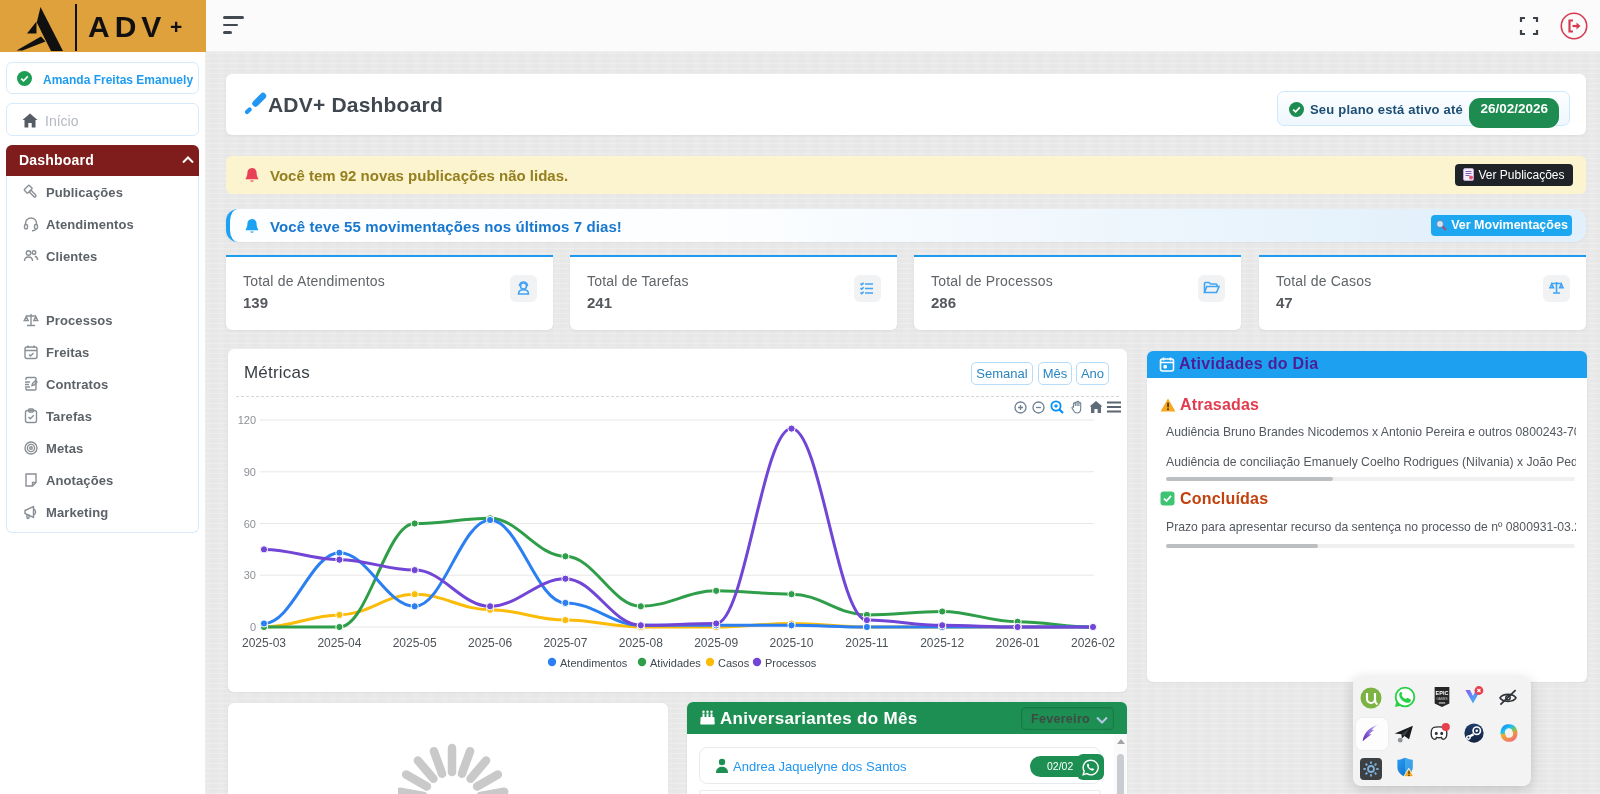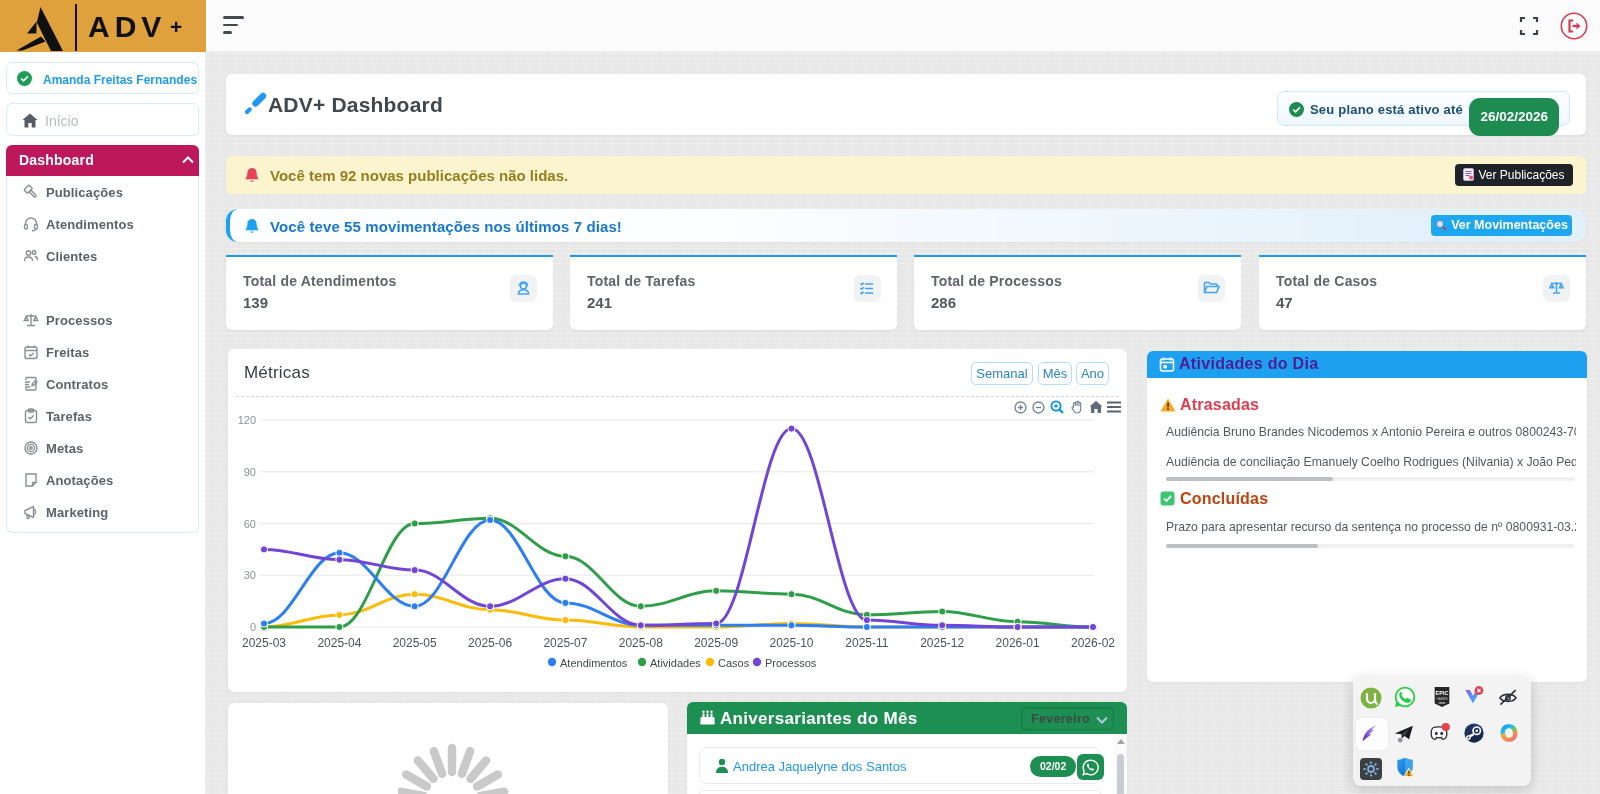--- a/index.html
+++ b/index.html
@@ -15,42 +15,42 @@
 .topbar{position:absolute;left:0;top:0;width:1600px;height:52px;background:#fbfbfc;border-bottom:1px solid #efefef;z-index:5}
 .logo{position:absolute;left:0;top:0;width:206px;height:52px;background:#dfa13c;z-index:7}
 .burger span{position:absolute;height:2.6px;border-radius:2px;background:#434a51;left:223px}
 
 .sidebar{position:absolute;left:0;top:52px;width:206px;height:742px;background:#fff;z-index:4;border-right:1px solid #ededed}
 .sbox{position:absolute;left:6px;width:193px;background:#fff;border:1px solid #d7ebfc;border-radius:6px}
 .user{top:10px;height:32px}
 .user .nm{position:absolute;left:36px;top:10px;font-size:12px;font-weight:bold;color:#1e9cf0;white-space:nowrap}
 .inicio{top:51px;height:33px}
 .inicio .tx{position:absolute;left:38px;top:9px;font-size:14px;color:#b4bac0}
-.dash{position:absolute;left:6px;top:93px;width:193px;height:31px;background:#be185d;border-radius:6px 6px 0 0}
+.dash{position:absolute;left:6px;top:93px;width:193px;height:31px;background:#7f1d1d;border-radius:6px 6px 0 0}
 .dash .tx{position:absolute;left:13px;top:7px;color:#fff;font-weight:bold;font-size:14px;letter-spacing:.2px}
 .menu{position:absolute;left:6px;top:124px;width:193px;height:357px;background:#fff;border:1px solid #d7ebfc;border-top:none;border-radius:0 0 6px 6px}
 .mi{position:absolute;left:0;width:100%;height:32px}
 .mi .ic{position:absolute;left:16px;top:8px;width:16px;height:16px}
 .mi .tx{position:absolute;left:39px;top:9px;font-size:13px;font-weight:bold;color:#5d6268;letter-spacing:.1px}
 
 .hcard{left:226px;top:74px;width:1360px;height:61px}
 .htitle{position:absolute;left:42px;top:19px;font-size:21px;font-weight:bold;color:#40474e;letter-spacing:.2px}
 .plan{position:absolute;left:1051px;top:17px;width:293px;height:35px;border:1px solid #cfe8fb;border-radius:7px;background:linear-gradient(180deg,#fdfeff, #eef7fe)}
 .plan .tx{position:absolute;left:32px;top:10px;font-size:13px;font-weight:bold;color:#1c4e74;letter-spacing:.2px}
-.plan .pill{position:absolute;right:10px;top:6px;height:38px;line-height:22px;padding:8px 11px;background:#1e8c50;border-radius:11px;color:#fff;font-size:13.5px;font-weight:bold}
+.plan .pill{position:absolute;right:10px;top:6px;height:30px;line-height:22px;padding:0 11px;background:#1e8c50;border-radius:11px;color:#fff;font-size:13.5px;font-weight:bold}
 
 .ybar{position:absolute;left:226px;top:156px;width:1360px;height:38px;background:#fcf3cf;border-radius:6px}
 .ybar .tx{position:absolute;left:44px;top:11px;font-size:15px;font-weight:bold;color:#94801f}
 .btn-dark{position:absolute;left:1229px;top:8px;width:118px;height:22px;background:#1f2327;border-radius:4px;color:#fff;font-size:12px;line-height:22px;text-align:center}
 .bbar{position:absolute;left:226px;top:209px;width:1360px;height:33px;background:linear-gradient(90deg,#fdfeff 35%,#e2f0fb 90%);border-radius:12px;border-left:4px solid #1da1f2;box-shadow:0 1px 3px rgba(0,0,0,.05)}
 .bbar .tx{position:absolute;left:40px;top:9px;font-size:15px;font-weight:bold;color:#1878cf;letter-spacing:.1px}
 .btn-blue{position:absolute;left:1201px;top:6px;width:141px;height:21px;background:#1da7f0;border-radius:4px;color:#fff;font-size:12.5px;font-weight:bold;line-height:21px;text-align:center}
 
 .stat{position:absolute;top:255px;height:75px;width:327px;background:#fff;border-top:2.5px solid #1e9bf0;border-radius:0 0 6px 6px;box-shadow:0 1px 3px rgba(0,0,0,.05)}
-.stat .t{position:absolute;left:17px;top:16px;font-size:14px;font-weight:bold;color:#606569;letter-spacing:.2px}
+.stat .t{position:absolute;left:17px;top:16px;font-size:14px;font-weight:normal;color:#606569;letter-spacing:.2px}
 .stat .n{position:absolute;left:17px;top:37px;font-size:15px;font-weight:bold;color:#55595e}
 .stat .ib{position:absolute;right:16px;top:18px;width:27px;height:27px;background:#f1f2f3;border-radius:6px}
 .stat .ib svg{position:absolute;left:5px;top:5px}
 
 .mcard{left:228px;top:349px;width:899px;height:343px}
 .mtitle{position:absolute;left:16px;top:14px;font-size:17px;color:#383e44;letter-spacing:.2px}
 .mbtn{position:absolute;top:13px;height:23px;border:1px solid #b5dcfa;border-radius:5px;background:#fff;color:#2a85c0;font-size:13px;text-align:center}
 .mdash{position:absolute;left:8px;right:8px;top:47px;border-top:1px dashed #d4d7da}
 
 .acard{left:1147px;top:351px;width:440px;height:331px}
@@ -64,21 +64,21 @@
 .ccard{left:228px;top:703px;width:440px;height:91px;border-radius:6px 6px 0 0}
 .chead{position:absolute;left:0;top:0;width:100%;height:26px;background:#1ec3e8;border-radius:6px 6px 0 0}
 .chead .tx{position:absolute;left:32px;top:3px;color:#fff;font-size:16px;font-weight:bold;letter-spacing:.3px}
 .bcard{left:687px;top:702px;width:440px;height:92px;border-radius:6px 6px 0 0}
 .bhead{position:absolute;left:0;top:0;width:100%;height:32px;background:#1d8f52;border-radius:6px 6px 0 0}
 .bhead .tx{position:absolute;left:33px;top:7px;color:#fff;font-size:17px;font-weight:bold;letter-spacing:.3px}
 .bsel{position:absolute;left:334px;top:5px;width:93px;height:23px;border:1px solid #177a45;border-radius:4px;background:#1d8f52;box-shadow:inset 0 1px 2px rgba(0,0,0,.08)}
 .bsel .tx{position:absolute;left:9px;top:4px;font-size:12.5px;color:#3e4a44;font-weight:bold}
 .bitem{position:absolute;left:12px;top:45px;width:402px;height:37px;border:1px solid #e8ebee;border-radius:8px;background:#fff}
 .bitem .nm{position:absolute;left:33px;top:11px;font-size:13px;color:#2196f3}
-.bpill{position:absolute;left:330px;top:8px;height:21px;line-height:21px;padding:0 10px;background:#1d8f52;border-radius:11px;color:#fff;font-size:10.5px;font-weight:bold}
+.bpill{position:absolute;left:330px;top:8px;height:21px;line-height:21px;padding:0 17px;background:#1d8f52;border-radius:11px;color:#fff;font-size:10.5px;font-weight:normal}
 .bwa{position:absolute;left:377px;top:6px;width:27px;height:26px;background:#1d8f52;border-radius:6px}
 .vscroll{position:absolute;left:427px;top:32px;width:13px;height:62px;background:#fafafa}
 .vscroll .th{position:absolute;left:3px;top:20px;width:7px;height:60px;background:#c9ccd0;border-radius:4px}
 
 .tray{position:absolute;left:1353px;top:677px;width:178px;height:109px;background:#f3f3f3;border-radius:8px;box-shadow:0 3px 14px rgba(0,0,0,.18);z-index:9}
 .tico{position:absolute;width:22px;height:22px}
 .thl{position:absolute;left:3px;top:41px;width:32px;height:32px;background:#fdfdfd;border-radius:6px;box-shadow:0 0 2px rgba(0,0,0,.08)}
 </style>
 </head>
 <body>
@@ -112,21 +112,21 @@
   <text x="170" y="34" font-family="Liberation Sans, sans-serif" font-size="21" font-weight="bold" fill="#101010">+</text>
  </svg>
 </div>
 
 <div class="sidebar">
  <div class="sbox user">
   <svg class="abs" style="left:10px;top:8px" width="15" height="15" viewBox="0 0 15 15">
         <circle cx="7.5" cy="7.5" r="7.5" fill="#1d9e55"></circle>
         <path d="M4.2 7.6 L6.6 9.9 L10.8 5.4" stroke="#fff" stroke-width="1.7" fill="none"></path>
       </svg>
-  <div class="nm">Amanda Freitas Fernandes</div>
+  <div class="nm">Amanda Freitas Emanuely</div>
  </div>
  <div class="sbox inicio">
   <svg class="abs" style="left:15px;top:9px" width="16" height="15" viewBox="0 0 16 15" fill="#565c63">
         <path d="M8 0.5 L15.5 7 H13.5 V14.5 H9.7 V10 H6.3 V14.5 H2.5 V7 H0.5 Z"></path>
       </svg>
   <div class="tx">Início</div>
  </div>
  <div class="dash">
       <div class="tx">Dashboard</div>
   <svg class="abs" style="left:176px;top:11px" width="12" height="8" viewBox="0 0 12 8" fill="none" stroke="#fff" stroke-width="2">

